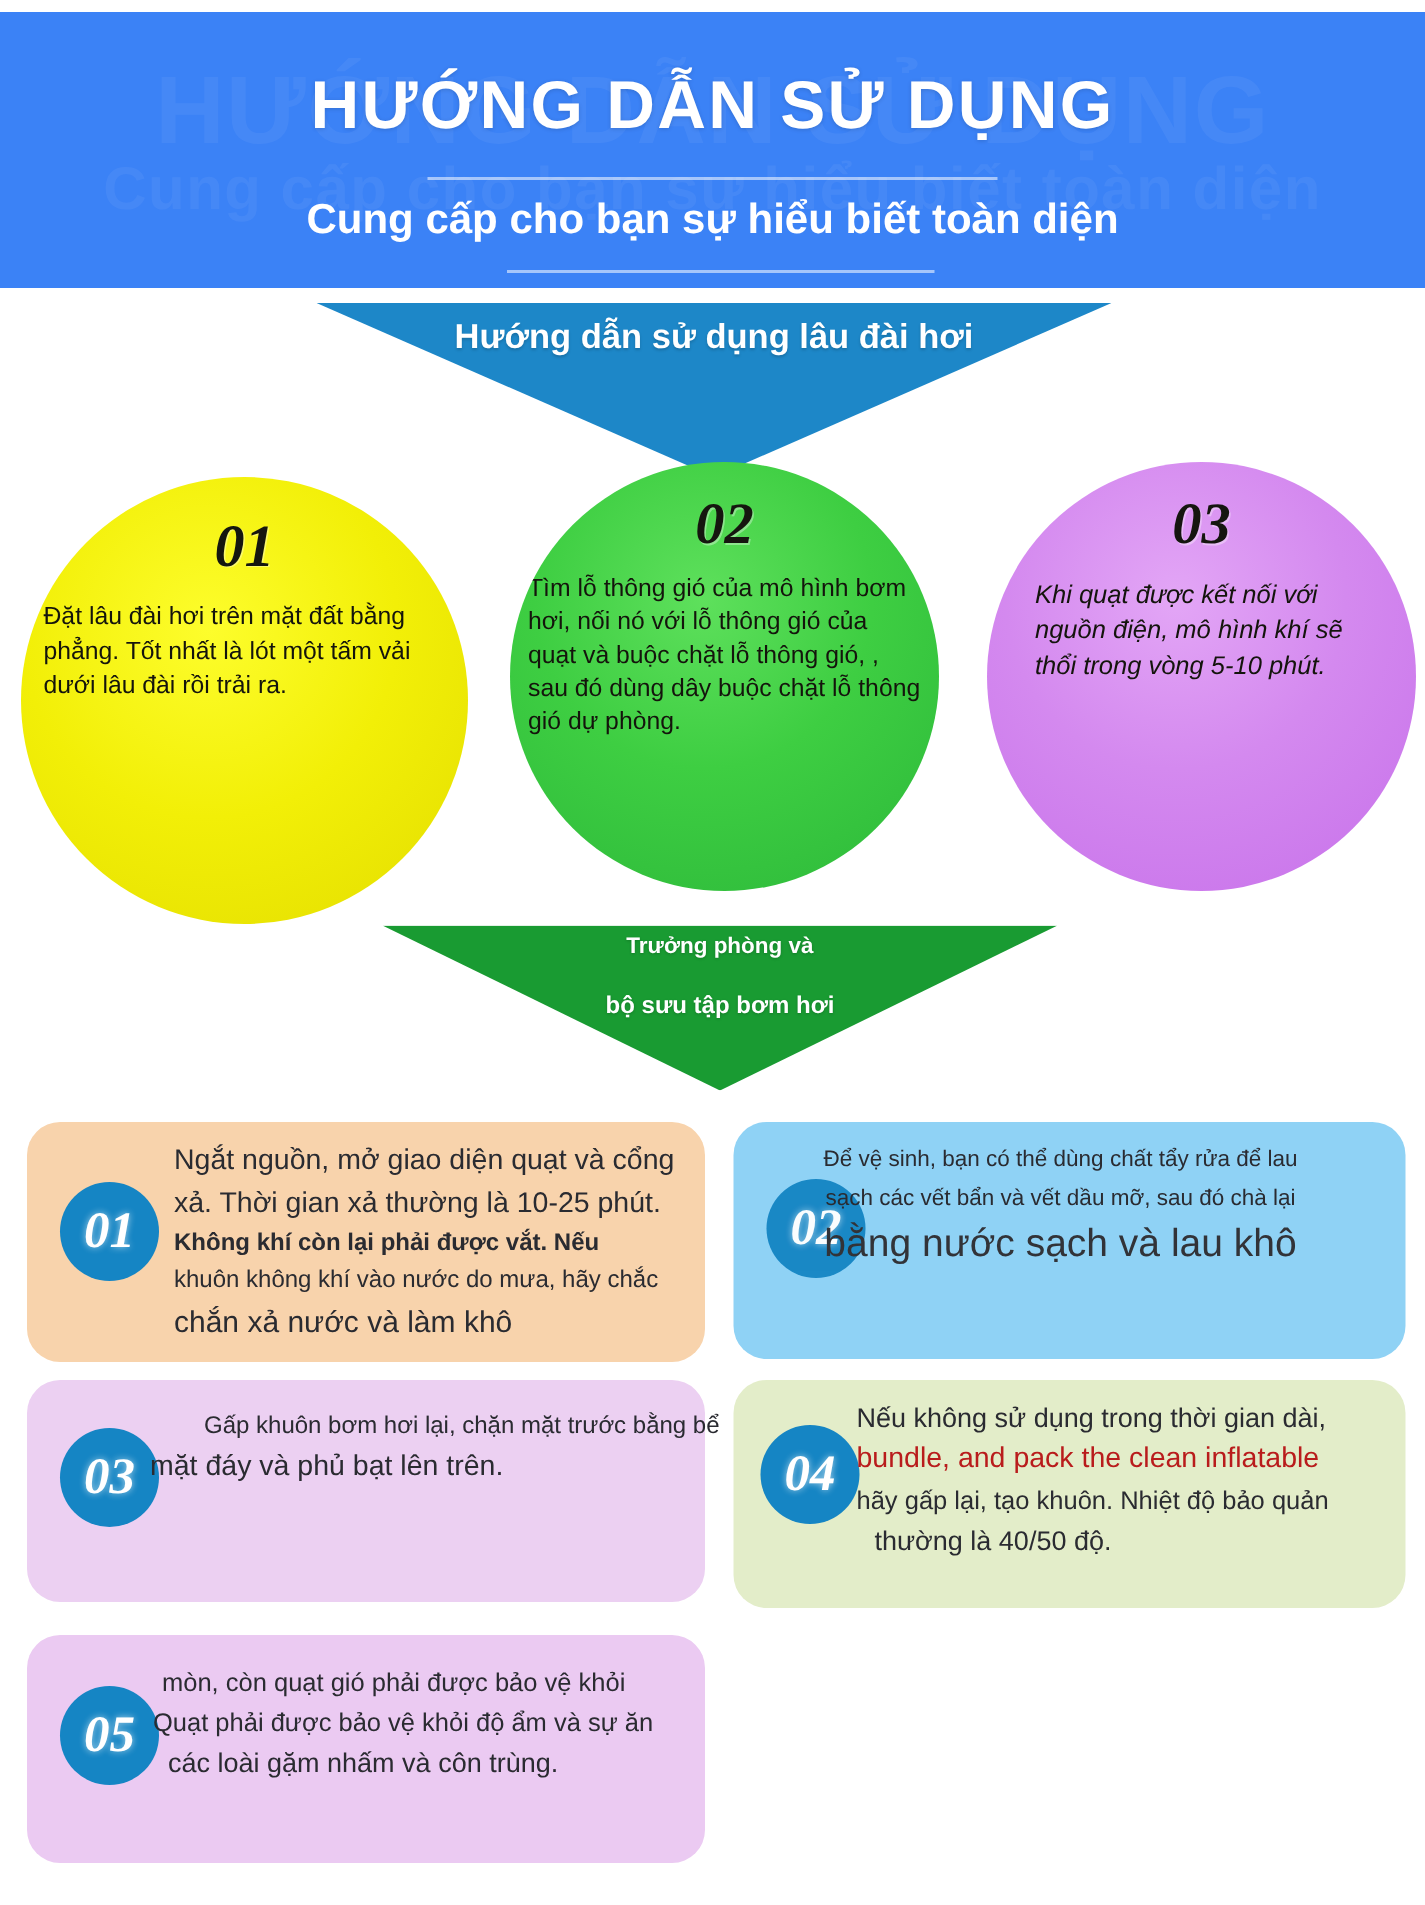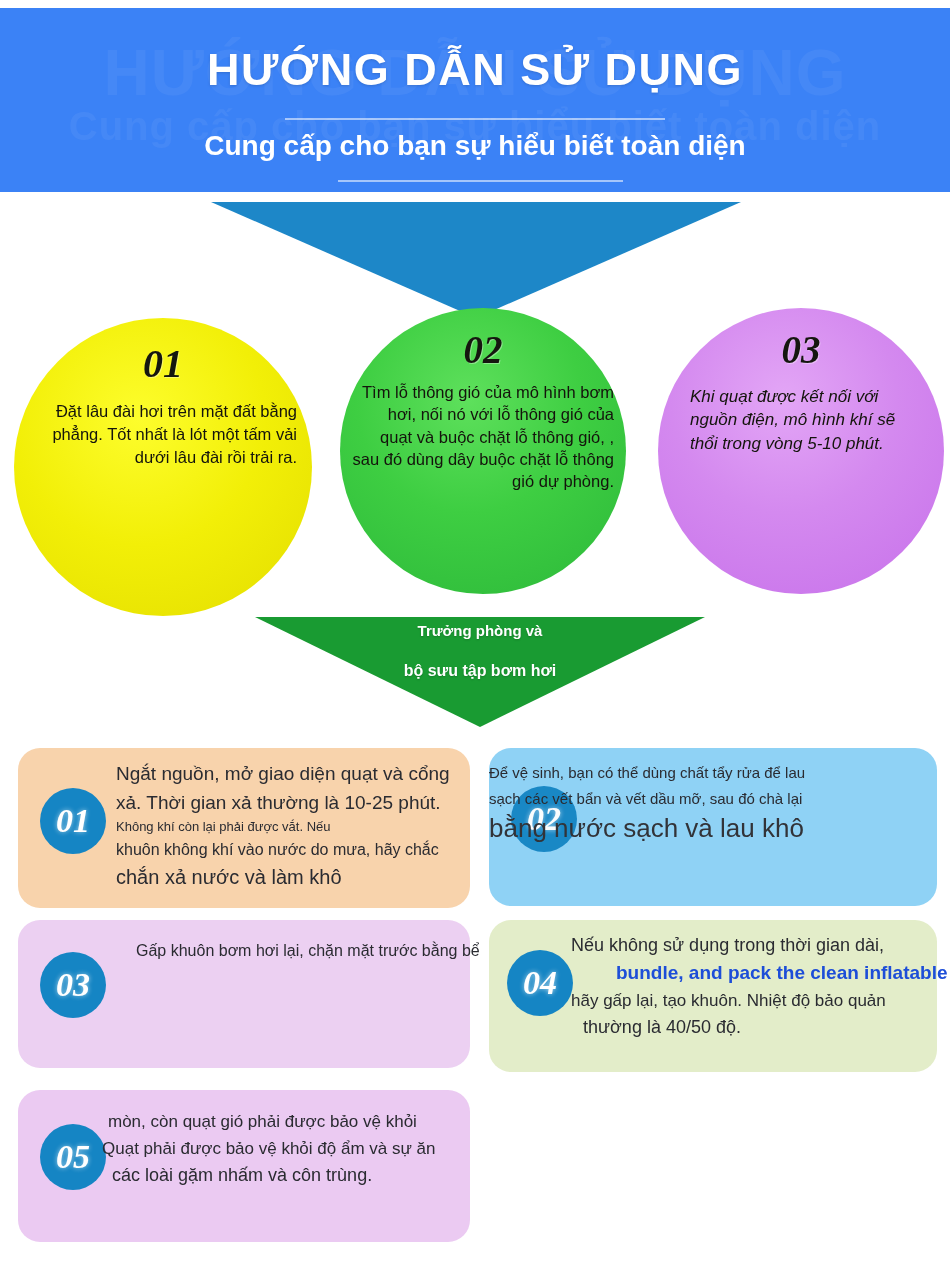--- a/index.html
+++ b/index.html
@@ -71,21 +71,21 @@
     overflow:hidden;
   }
   .circle .num{
     font-family:"Liberation Serif", serif;
     font-style:italic;font-weight:bold;
     font-size:40px;color:#15160f;
     line-height:1;
     text-shadow:1px 1px 0 rgba(255,255,255,0.35);
   }
   .circle .body{
-    text-align:right;
+    text-align:left;
     color:#14140c;
     line-height:1.38;
   }
 
   #circle-01{
     left:14px;top:318px;width:298px;height:298px;
     background:radial-gradient(circle at 42% 34%, #fdfd2c 0%, #f2ef07 48%, #e3dd00 100%);
     padding-top:26px;
   }
   #circle-01 .body{font-size:16.5px;width:268px;margin-top:16px;}
@@ -146,45 +146,45 @@
     color:#2a2b31;
   }
   .card-text .ln{display:block;white-space:nowrap;}
 
   
   #card-01{left:18px;top:748px;width:452px;height:160px;background:#f8d3ac;}
   #card-01 .badge{left:22px;top:40px;}
   #card-01 .card-text{left:98px;top:12px;width:350px;}
   #card-01 .ln:nth-child(1){font-size:19px;line-height:1.5;}
   #card-01 .ln:nth-child(2){font-size:19px;line-height:1.5;}
-  #card-01 .ln:nth-child(3){font-size:13px;line-height:1.5;}
+  #card-01 .ln:nth-child(3){font-size:16px;line-height:1.5;font-weight:bold;}
   #card-01 .ln:nth-child(4){font-size:16px;line-height:1.62;}
   #card-01 .ln:nth-child(5){font-size:20px;line-height:1.5;}
 
   
   #card-02{left:489px;top:748px;width:448px;height:158px;background:#8fd2f5;}
   #card-02 .badge{left:22px;top:38px;background:#1585c4;opacity:0.96;}
-  #card-02 .card-text{left:0px;top:12px;width:436px;}
+  #card-02 .card-text{left:0px;top:12px;width:436px;text-align:center;}
   #card-02 .ln:nth-child(1){font-size:15px;line-height:1.72;}
   #card-02 .ln:nth-child(2){font-size:15px;line-height:1.72;}
   #card-02 .ln:nth-child(3){font-size:26px;line-height:1.3;font-weight:normal;color:#323338;}
 
   
   #card-03{left:18px;top:920px;width:452px;height:148px;background:#ecd0f2;}
   #card-03 .badge{left:22px;top:32px;}
   #card-03 .card-text{left:90px;top:18px;width:360px;}
   #card-03 .ln:nth-child(1){font-size:16px;line-height:1.62;margin-left:28px;}
   #card-03 .ln:nth-child(2){font-size:19px;line-height:1.5;margin-left:-8px;}
 
   
   #card-04{left:489px;top:920px;width:448px;height:152px;background:#e3edc9;}
   #card-04 .badge{left:18px;top:30px;}
   #card-04 .card-text{left:82px;top:12px;width:360px;}
   #card-04 .ln:nth-child(1){font-size:18px;line-height:1.52;}
-  #card-04 .ln:nth-child(2){font-size:19px;line-height:1.5;font-weight:bold;color:#1d4ed8;margin-left:45px;}
+  #card-04 .ln:nth-child(2){font-size:19px;line-height:1.5;font-weight:normal;color:#b91c1c;}
   #card-04 .ln:nth-child(3){font-size:17px;line-height:1.55;}
   #card-04 .ln:nth-child(4){font-size:18px;line-height:1.55;margin-left:12px;}
 
   
   #card-05{left:18px;top:1090px;width:452px;height:152px;background:#ebcaf2;}
   #card-05 .badge{left:22px;top:34px;font-style:italic;}
   #card-05 .card-text{left:90px;top:18px;width:360px;}
   #card-05 .ln:nth-child(1){font-size:17px;line-height:1.6;}
   #card-05 .ln:nth-child(2){font-size:17px;line-height:1.6;margin-left:-6px;}
   #card-05 .ln:nth-child(3){font-size:18px;line-height:1.55;margin-left:4px;}
@@ -197,20 +197,21 @@
   <div class="header-band">
     <div class="ghost-text">HƯỚNG DẪN SỬ DỤNG</div>
     <div class="ghost-text two">Cung cấp cho bạn sự hiểu biết toàn diện</div>
     <div class="header-title">HƯỚNG DẪN SỬ DỤNG</div>
     <div class="header-rule top"></div>
     <div class="header-sub">Cung cấp cho bạn sự hiểu biết toàn diện</div>
     <div class="header-rule bottom"></div>
   </div>
 
   <div class="arrow-blue"></div>
+  <div class="arrow-blue-label">Hướng dẫn sử dụng lâu đài hơi</div>
 
   <div class="circle" id="circle-01">
     <div class="num">01</div>
     <div class="body">Đặt lâu đài hơi trên mặt đất bằng phẳng. Tốt nhất là lót một tấm vải dưới lâu đài rồi trải ra.</div>
   </div>
 
   <div class="circle" id="circle-02">
     <div class="num">02</div>
     <div class="body">Tìm lỗ thông gió của mô hình bơm hơi, nối nó với lỗ thông gió của quạt và buộc chặt lỗ thông gió, , sau đó dùng dây buộc chặt lỗ thông gió dự phòng.</div>
   </div>
@@ -241,20 +242,21 @@
       <span class="ln">Để vệ sinh, bạn có thể dùng chất tẩy rửa để lau</span>
       <span class="ln">sạch các vết bẩn và vết dầu mỡ, sau đó chà lại</span>
       <span class="ln">bằng nước sạch và lau khô</span>
     </div>
   </div>
 
   <div class="card" id="card-03">
     <div class="badge">03</div>
     <div class="card-text">
       <span class="ln">Gấp khuôn bơm hơi lại, chặn mặt trước bằng bể</span>
+      <span class="ln">mặt đáy và phủ bạt lên trên.</span>
     </div>
   </div>
 
   <div class="card" id="card-04">
     <div class="badge">04</div>
     <div class="card-text">
       <span class="ln">Nếu không sử dụng trong thời gian dài,</span>
       <span class="ln">bundle, and pack the clean inflatable</span>
       <span class="ln">hãy gấp lại, tạo khuôn. Nhiệt độ bảo quản</span>
       <span class="ln">thường là 40/50 độ.</span>

